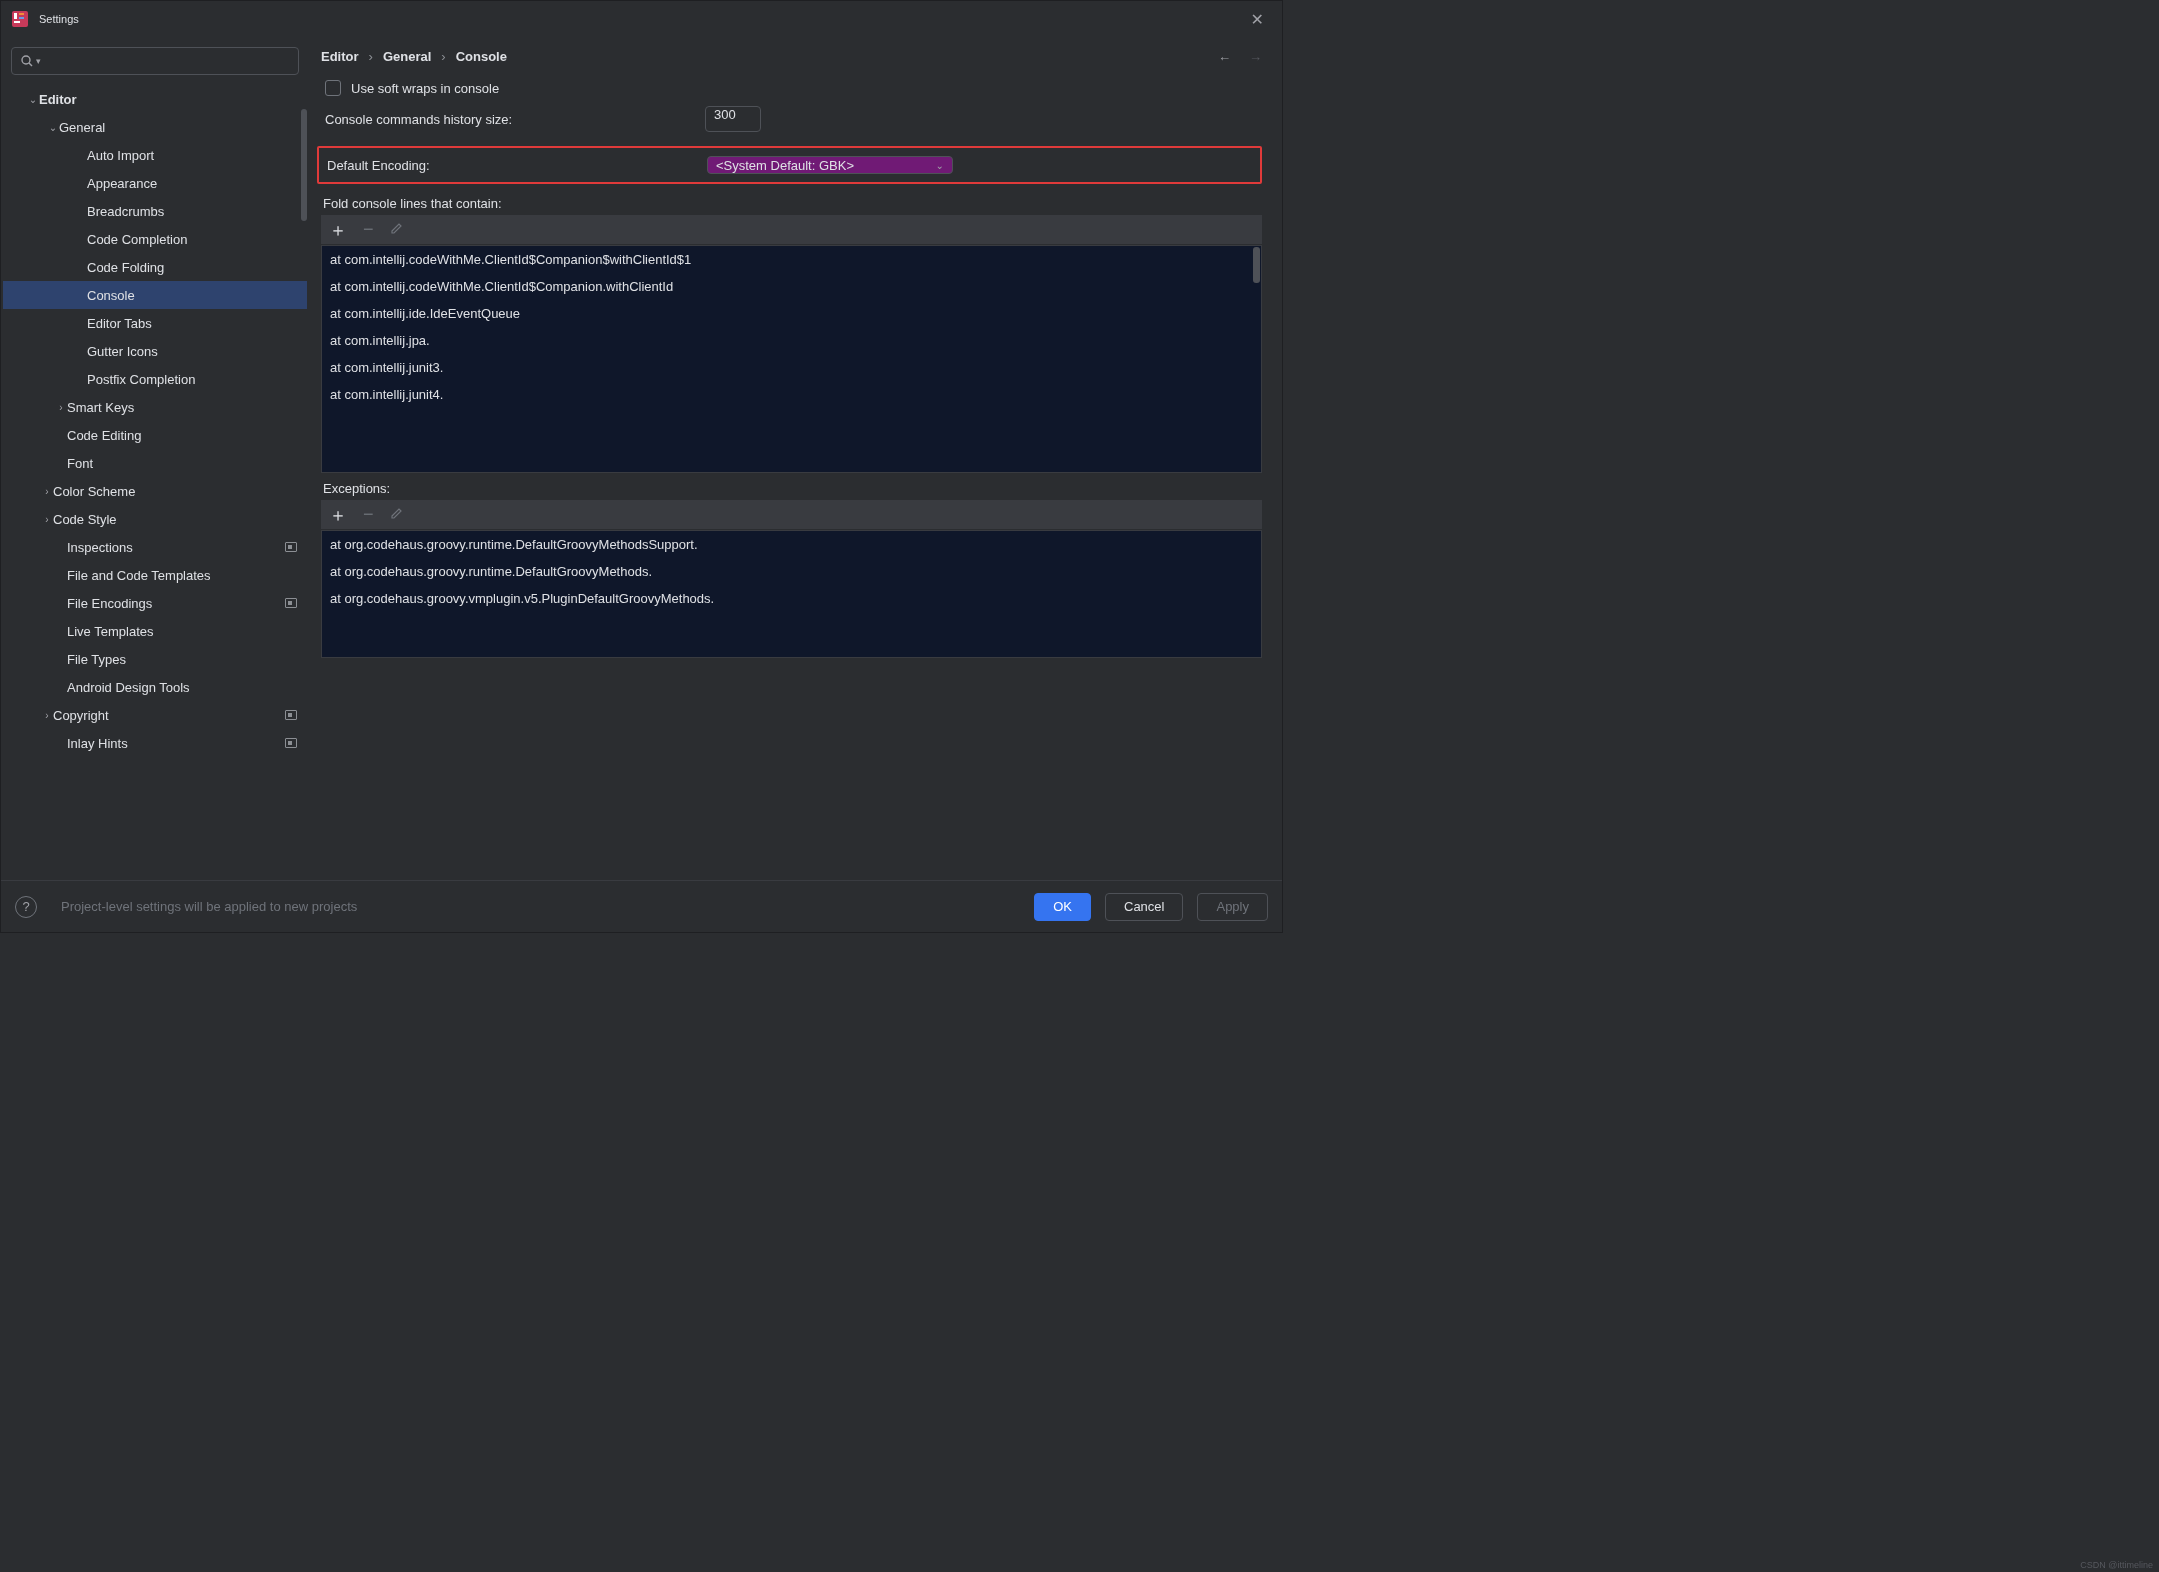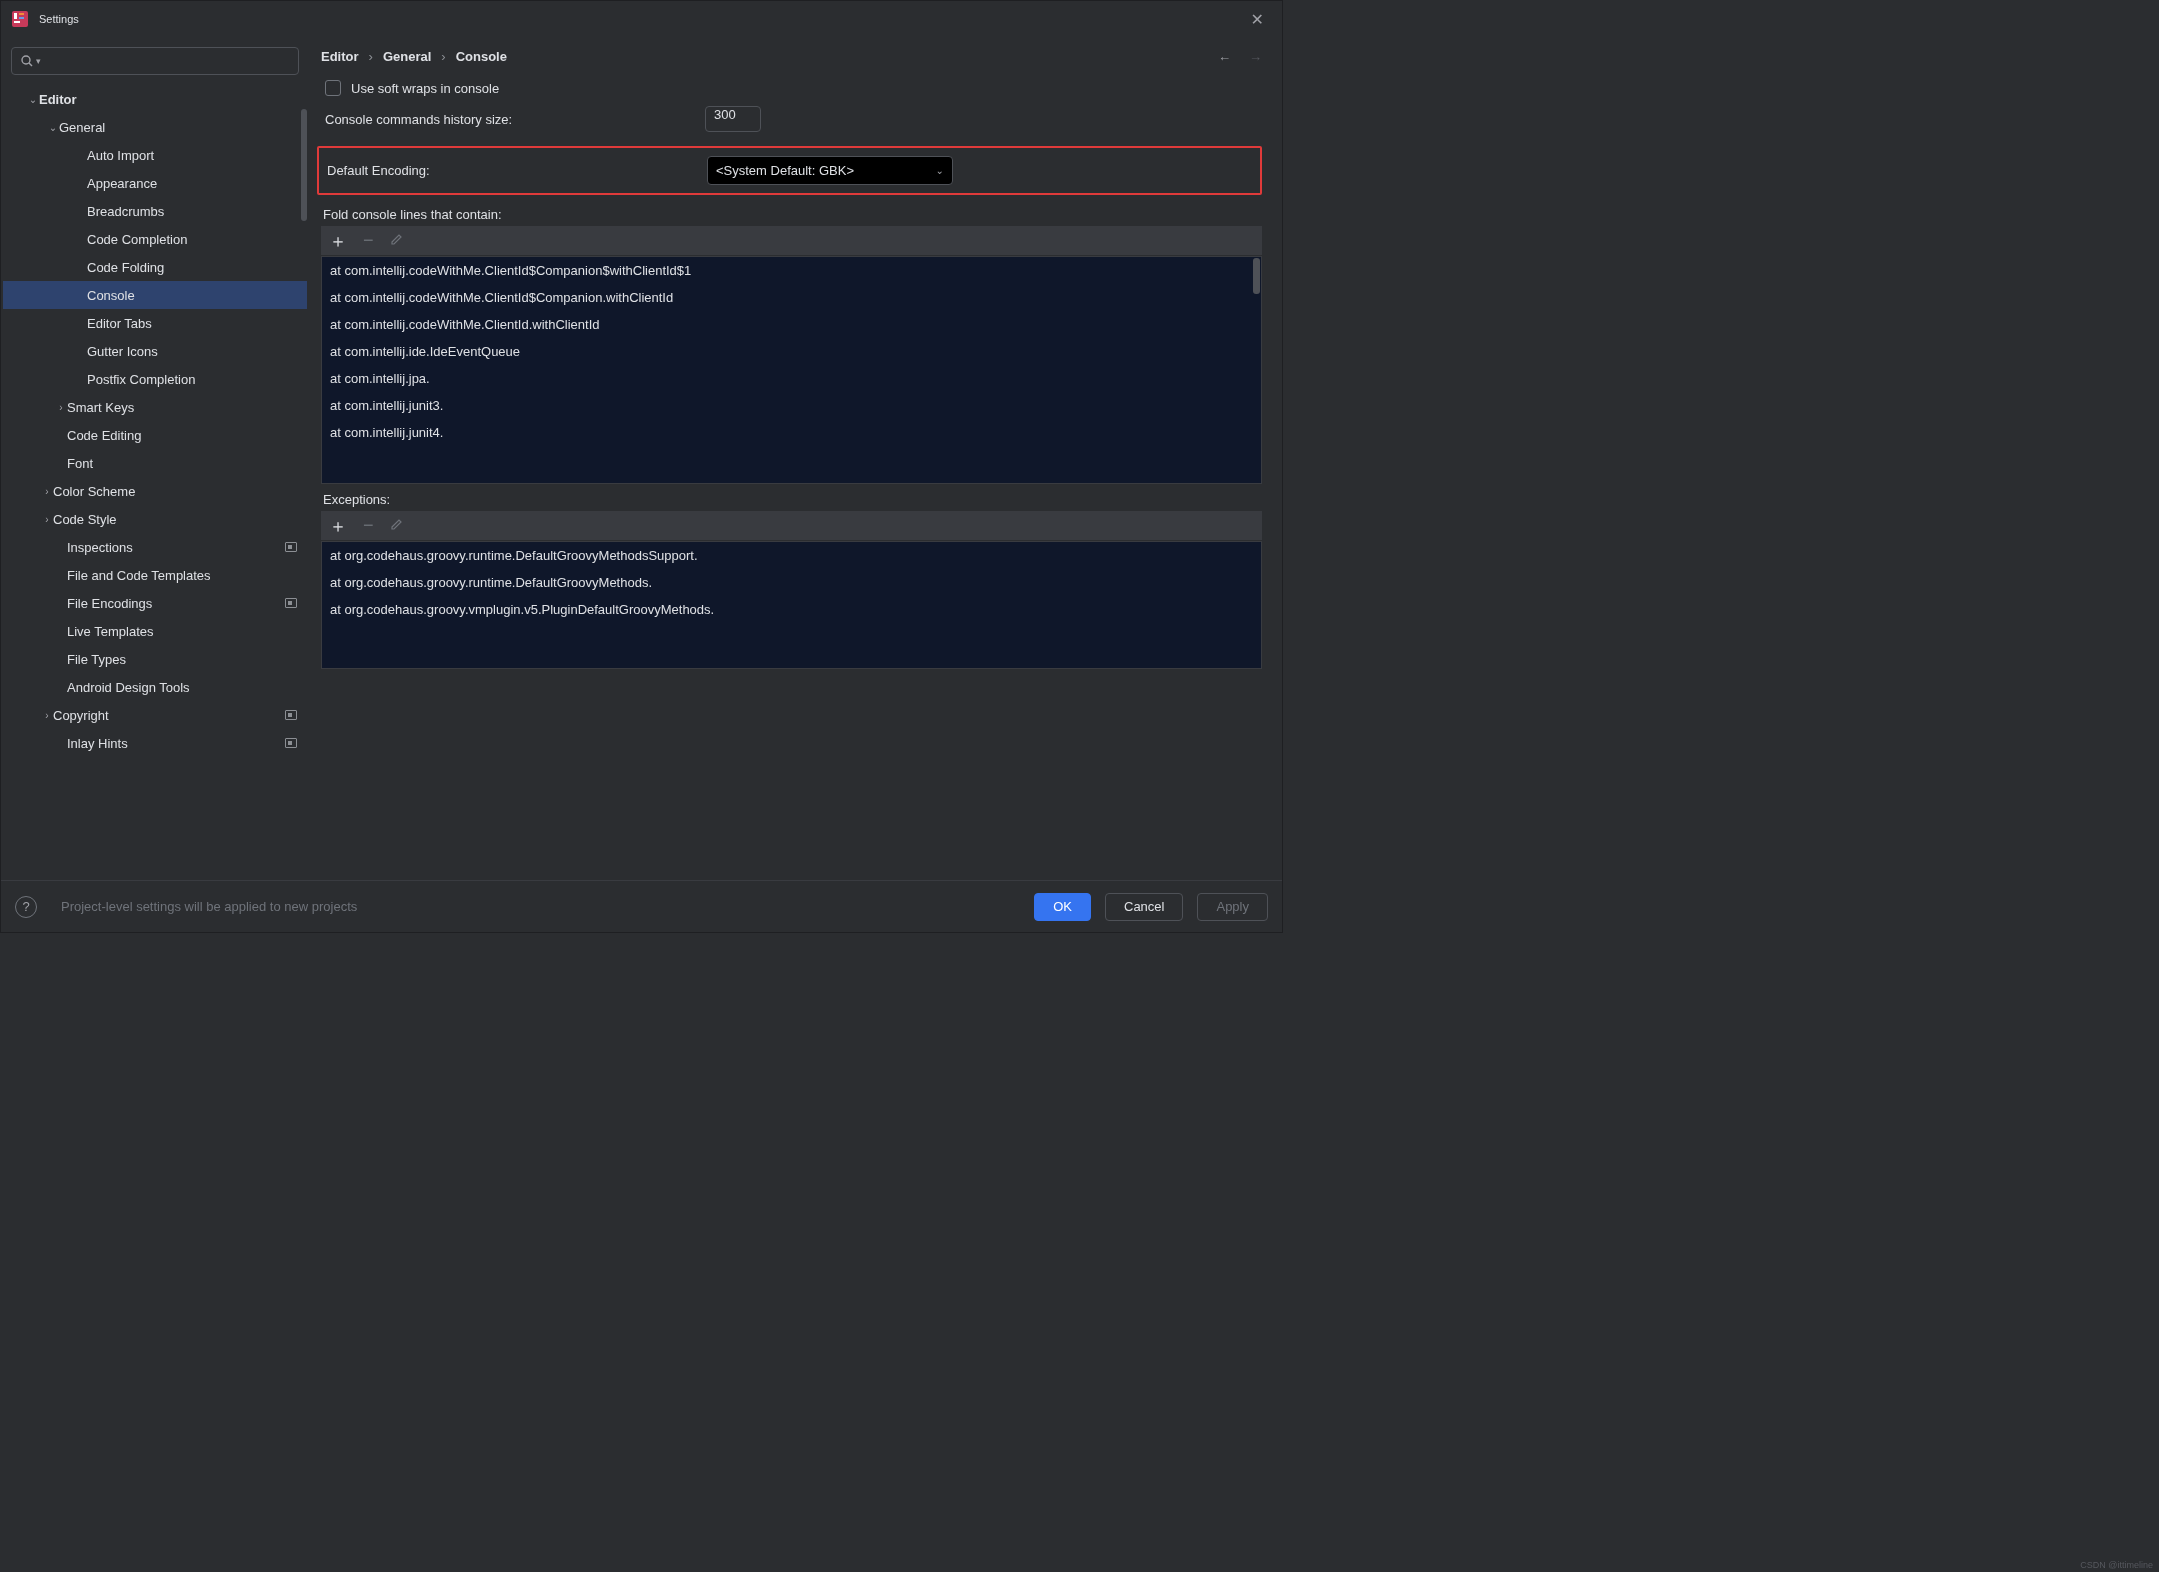--- a/index.html
+++ b/index.html
@@ -76,24 +76,24 @@
   height: 26px;
   padding: 0 8px;
   color: #dfe1e5;
   width: 56px;
 }
 .text-input.disabled { color: #6f737a; }
 .suffix { margin-left: 8px; color: #dfe1e5; }
 
 .red-box { border: 2px solid #e03a3a; border-radius: 2px; padding: 8px 4px 8px 4px; margin: 4px 0 6px -4px; display: flex; align-items: center; }
 .select {
-  background: #000000;
+  background: #701a75;
   border: 1px solid #4e5157;
   border-radius: 4px;
-  height: 29px;
+  height: 18px;
   padding: 0 26px 0 8px;
   color: #dfe1e5;
   display: inline-flex;
   align-items: center;
   position: relative;
   min-width: 246px;
 }
 .select .chv { position: absolute; right: 8px; font-size: 10px; color: #a0a1a7; }
 
 .section-label { color: #dfe1e5; margin: 6px 0 4px 2px; }
@@ -323,21 +323,20 @@
       <span class="edit">
         <svg width="14" height="14" viewBox="0 0 14 14">
             <path d="M2 10 L9 3 L11 5 L4 12 L2 12 Z" fill="none" stroke="#6f737a" stroke-width="1.2"></path>
           </svg>
       </span>
     </div>
     <div id="fold-list" class="listbox fold">
       <div class="list-scrollthumb"></div>
     <div class="list-row">at com.intellij.codeWithMe.ClientId$Companion$withClientId$1</div>
         <div class="list-row">at com.intellij.codeWithMe.ClientId$Companion.withClientId</div>
-        <div class="list-row">at com.intellij.codeWithMe.ClientId.withClientId</div>
         <div class="list-row">at com.intellij.ide.IdeEventQueue</div>
         <div class="list-row">at com.intellij.jpa.</div>
         <div class="list-row">at com.intellij.junit3.</div>
         <div class="list-row">at com.intellij.junit4.</div>
       </div>
 
     <div class="section-label" style="margin-top:8px">Exceptions:</div>
     <div class="toolbar">
       <span class="plus">＋</span>
       <span class="minus">−</span>

